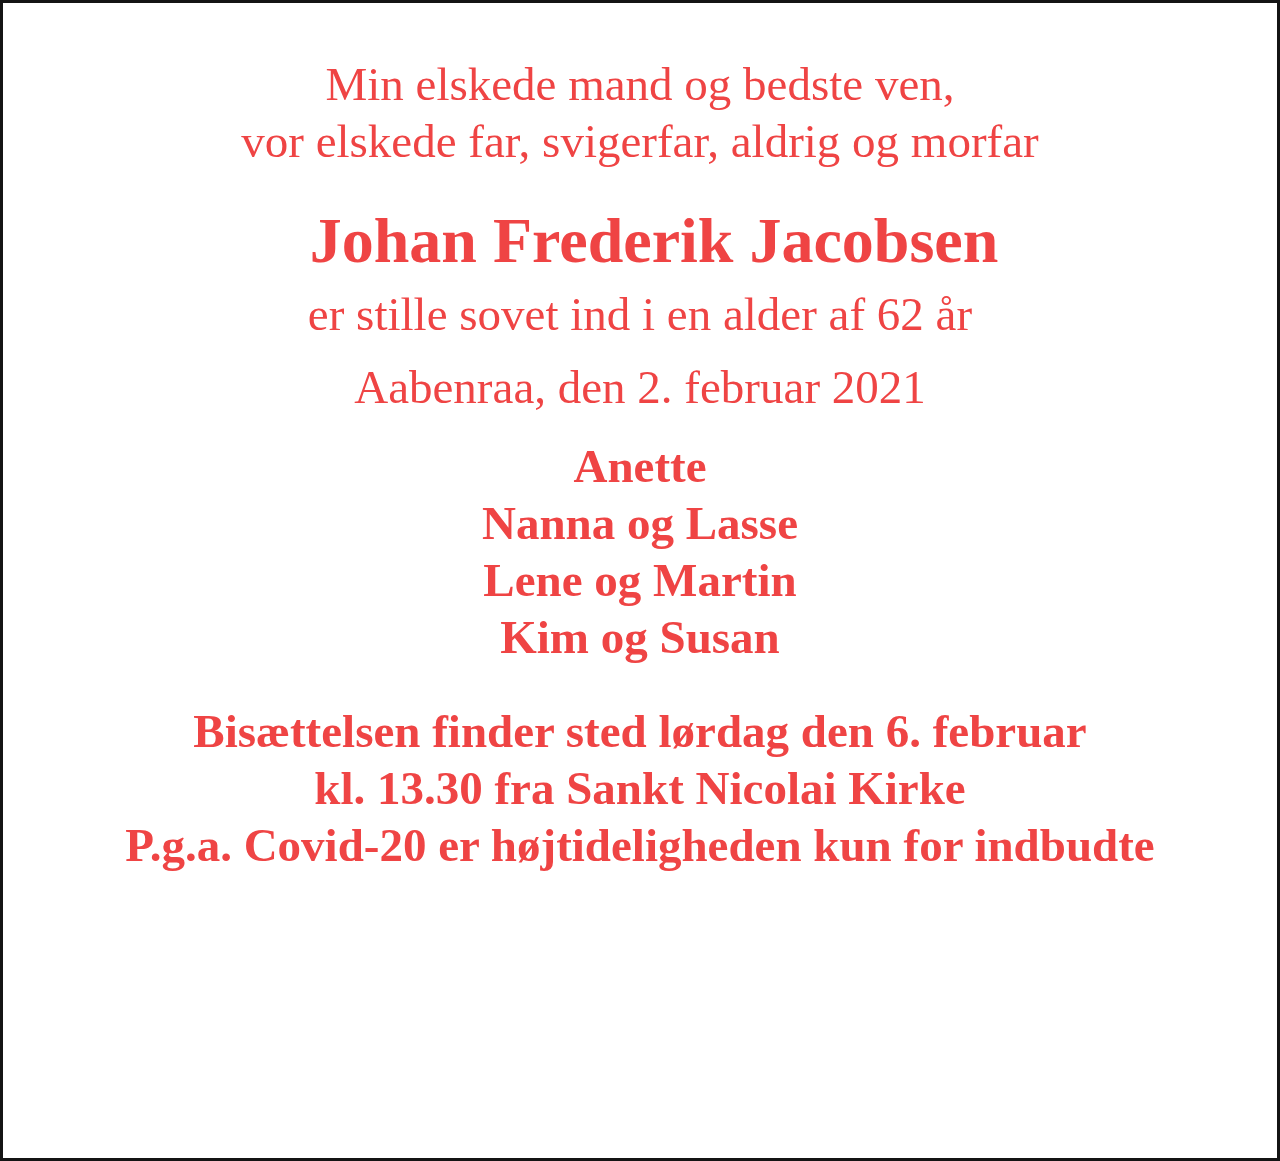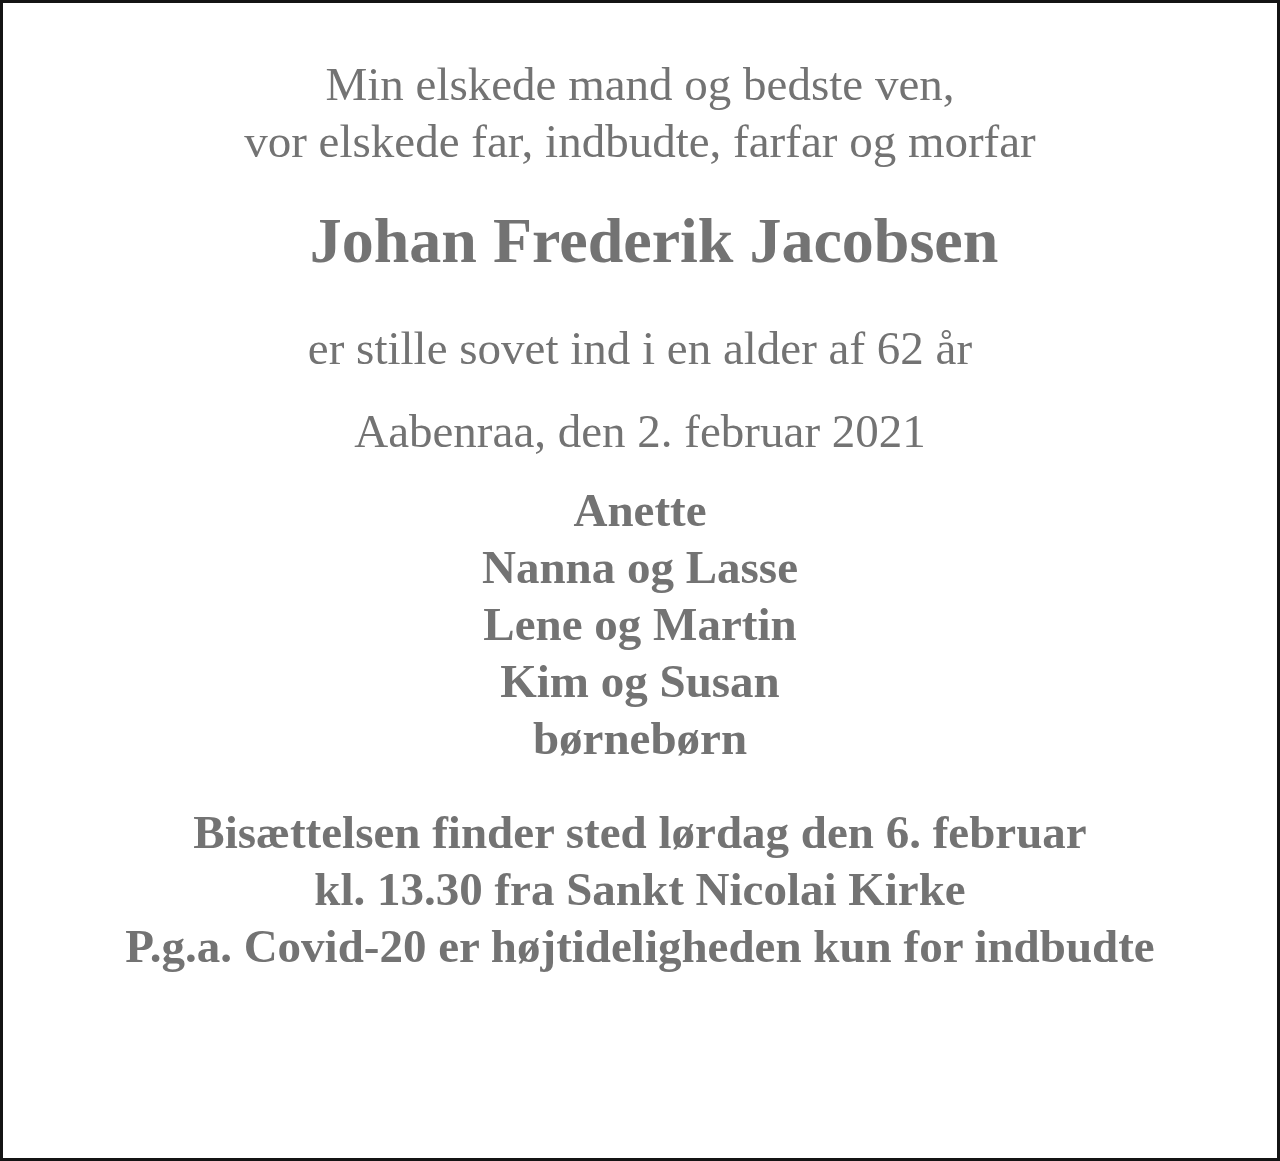--- a/index.html
+++ b/index.html
@@ -7,72 +7,71 @@
     padding: 0;
     background: #ffffff;
   }
   .page {
     width: 1280px;
     height: 1161px;
     box-sizing: border-box;
     border: 3px solid #141414;
     background: #ffffff;
     font-family: "Liberation Serif", "DejaVu Serif", serif;
-    color: #737373;
+    color: #ef4444;
     text-align: center;
     padding-top: 53px;
     overflow: hidden;
   }
   .line {
     font-size: 47px;
     line-height: 57px;
     white-space: nowrap;
   }
   .block { margin: 0; }
   .name {
     font-size: 64px;
     line-height: 76px;
     font-weight: bold;
     margin-top: 33px;
     white-space: nowrap;
     padding-left: 28px;
   }
-  .statement   { margin-top: 41px; }
-  .place-date  { margin-top: 26px; }
+  .statement   { margin-top: 7px; }
+  .place-date  { margin-top: 16px; }
   .epitaph     { margin-top: 30px; font-style: italic; }
   .mourners    { margin-top: 22px; font-weight: bold; }
   .ceremony    { margin-top: 37px; font-weight: bold; }
 </style>
 </head>
 <body>
 
 <div class="page">
 
   <div class="block intro">
     <div class="line">Min elskede mand og bedste ven,</div>
-    <div class="line">vor elskede far, indbudte, farfar og morfar</div>
+    <div class="line">vor elskede far, svigerfar, aldrig og morfar</div>
   </div>
 
   <div class="name">Johan Frederik Jacobsen</div>
 
   <div class="block statement">
     <div class="line">er stille sovet ind i en alder af 62 år</div>
   </div>
 
   <div class="block place-date">
     <div class="line">Aabenraa, den 2. februar 2021</div>
   </div>
 
 
   <div class="block mourners">
     <div class="line">Anette</div>
     <div class="line">Nanna og Lasse</div>
     <div class="line">Lene og Martin</div>
     <div class="line">Kim og Susan</div>
-    <div class="line">børnebørn</div>
   </div>
 
   <div class="block ceremony">
     <div class="line">Bisættelsen finder sted lørdag den 6. februar</div>
     <div class="line">kl. 13.30 fra Sankt Nicolai Kirke</div>
     <div class="line">P.g.a. Covid-20 er højtideligheden kun for indbudte</div>
   </div>
 
 </div>
 

